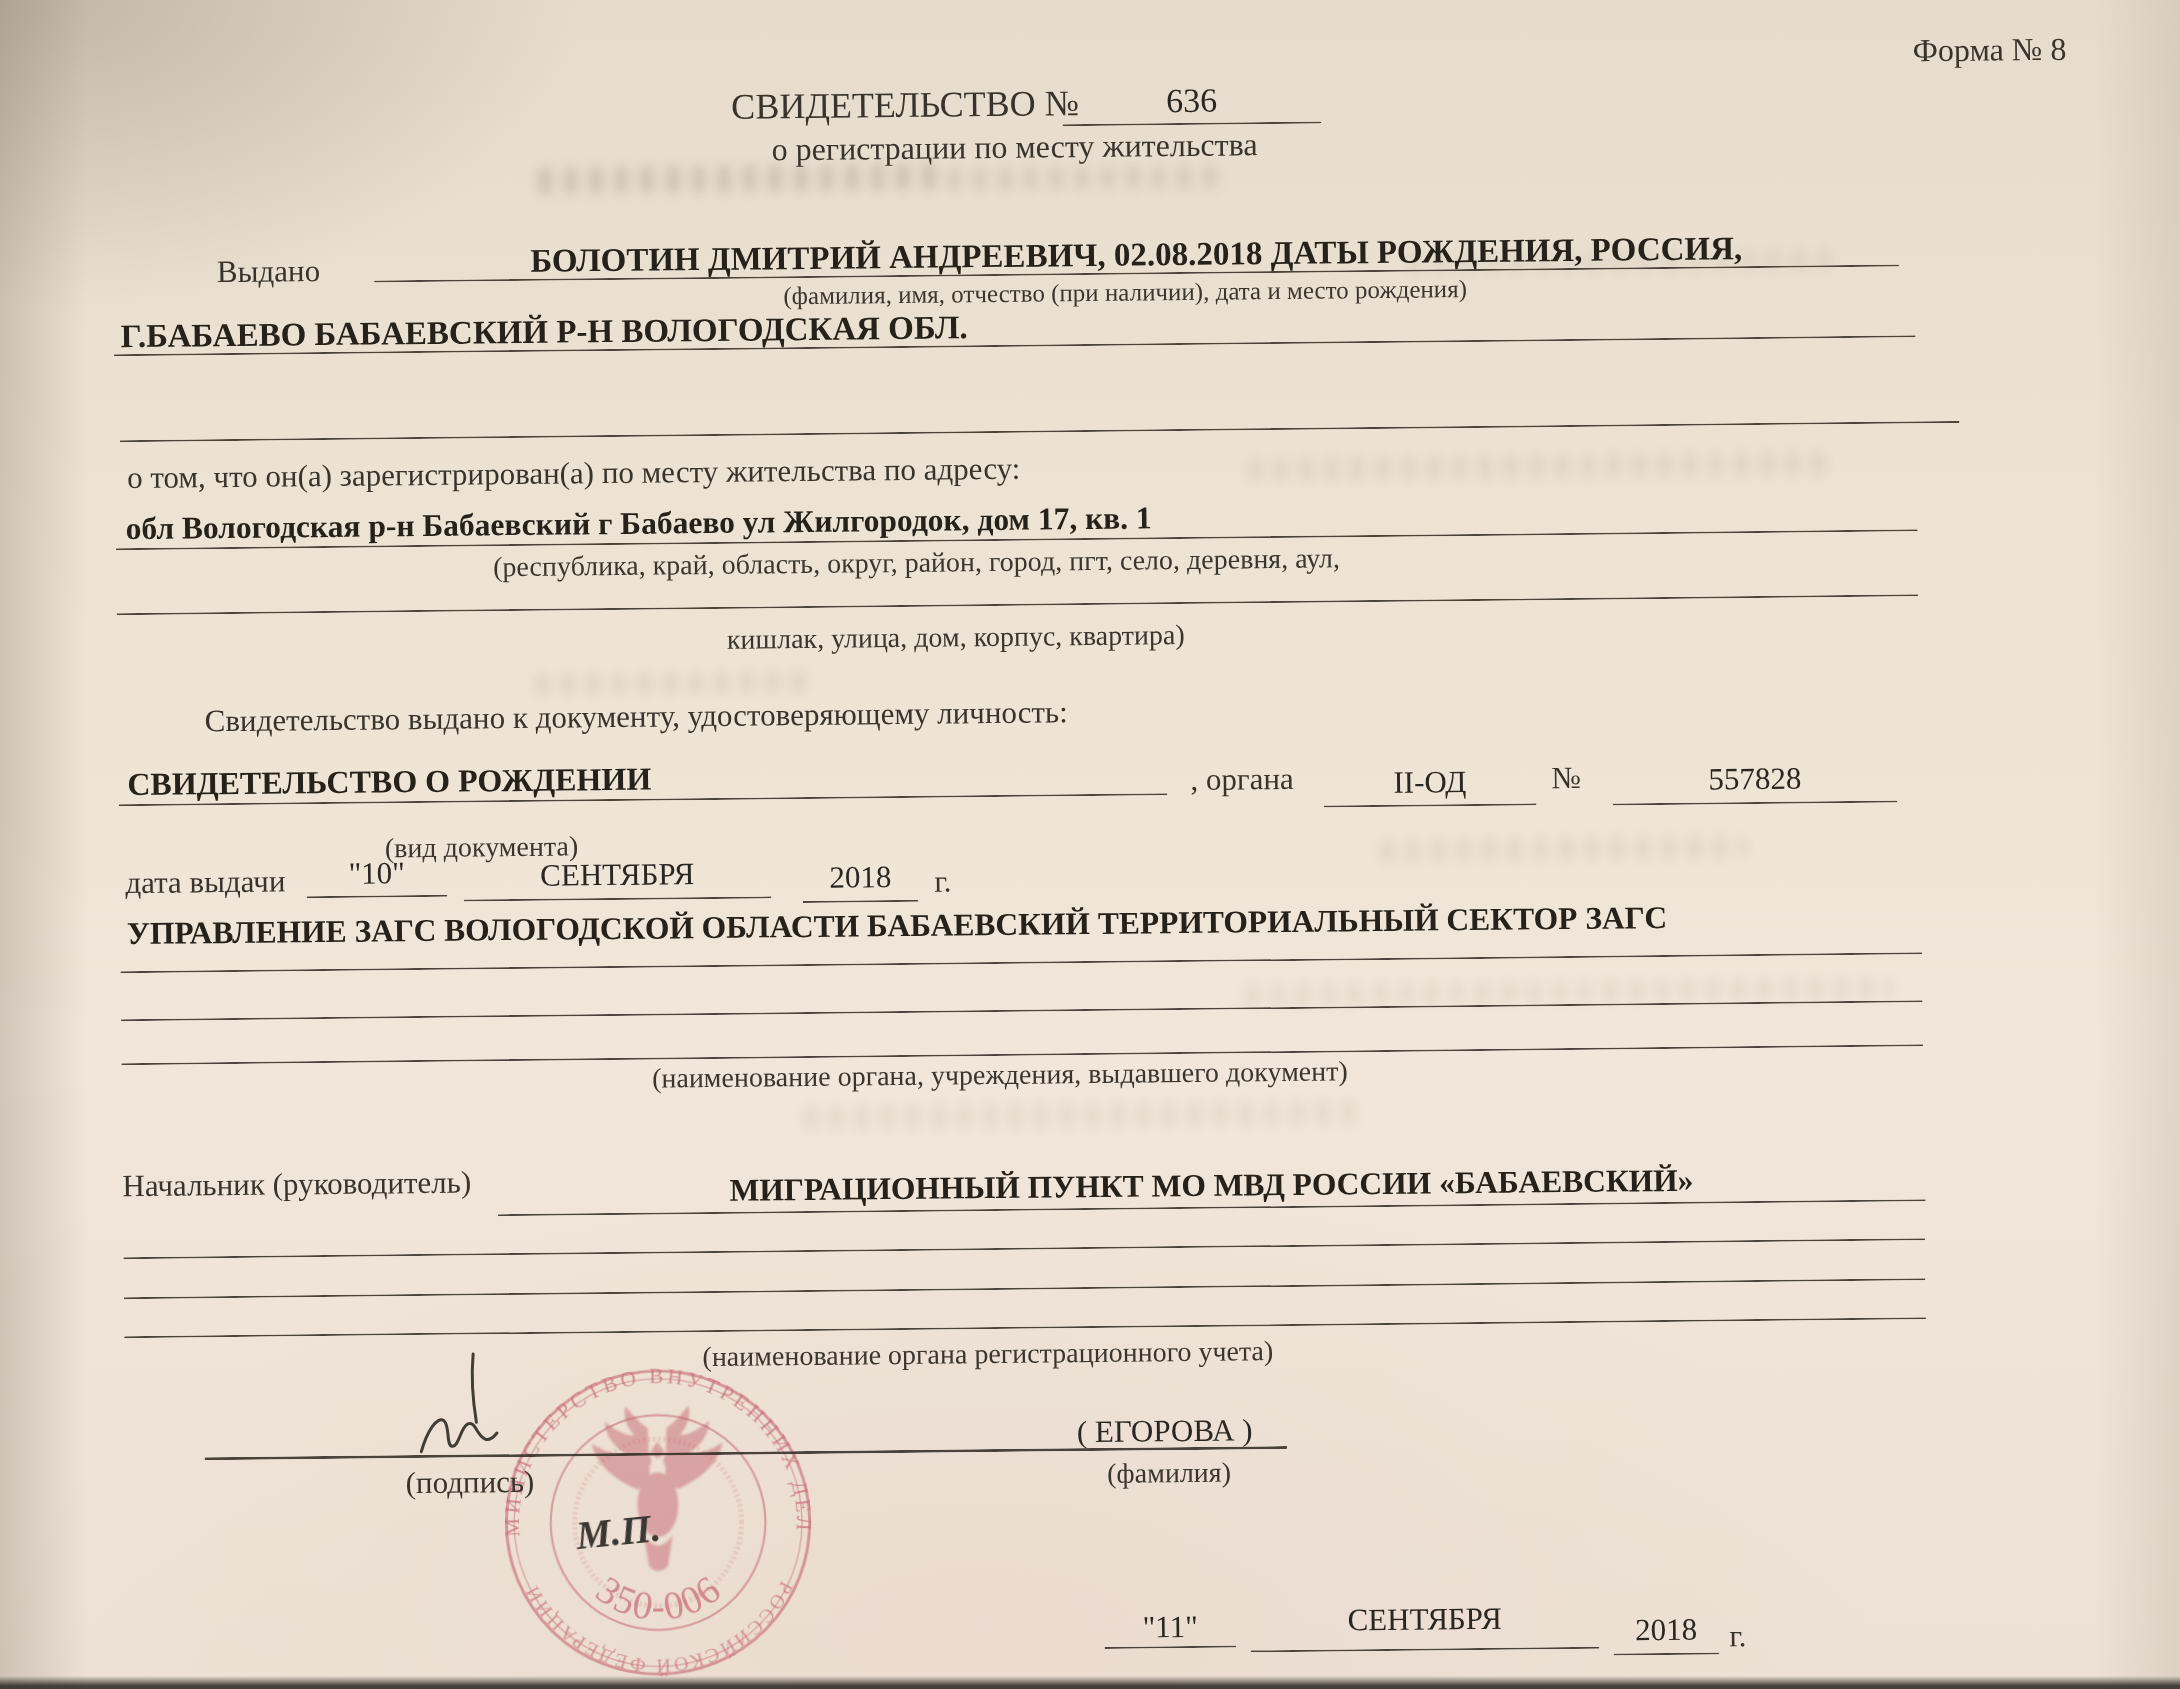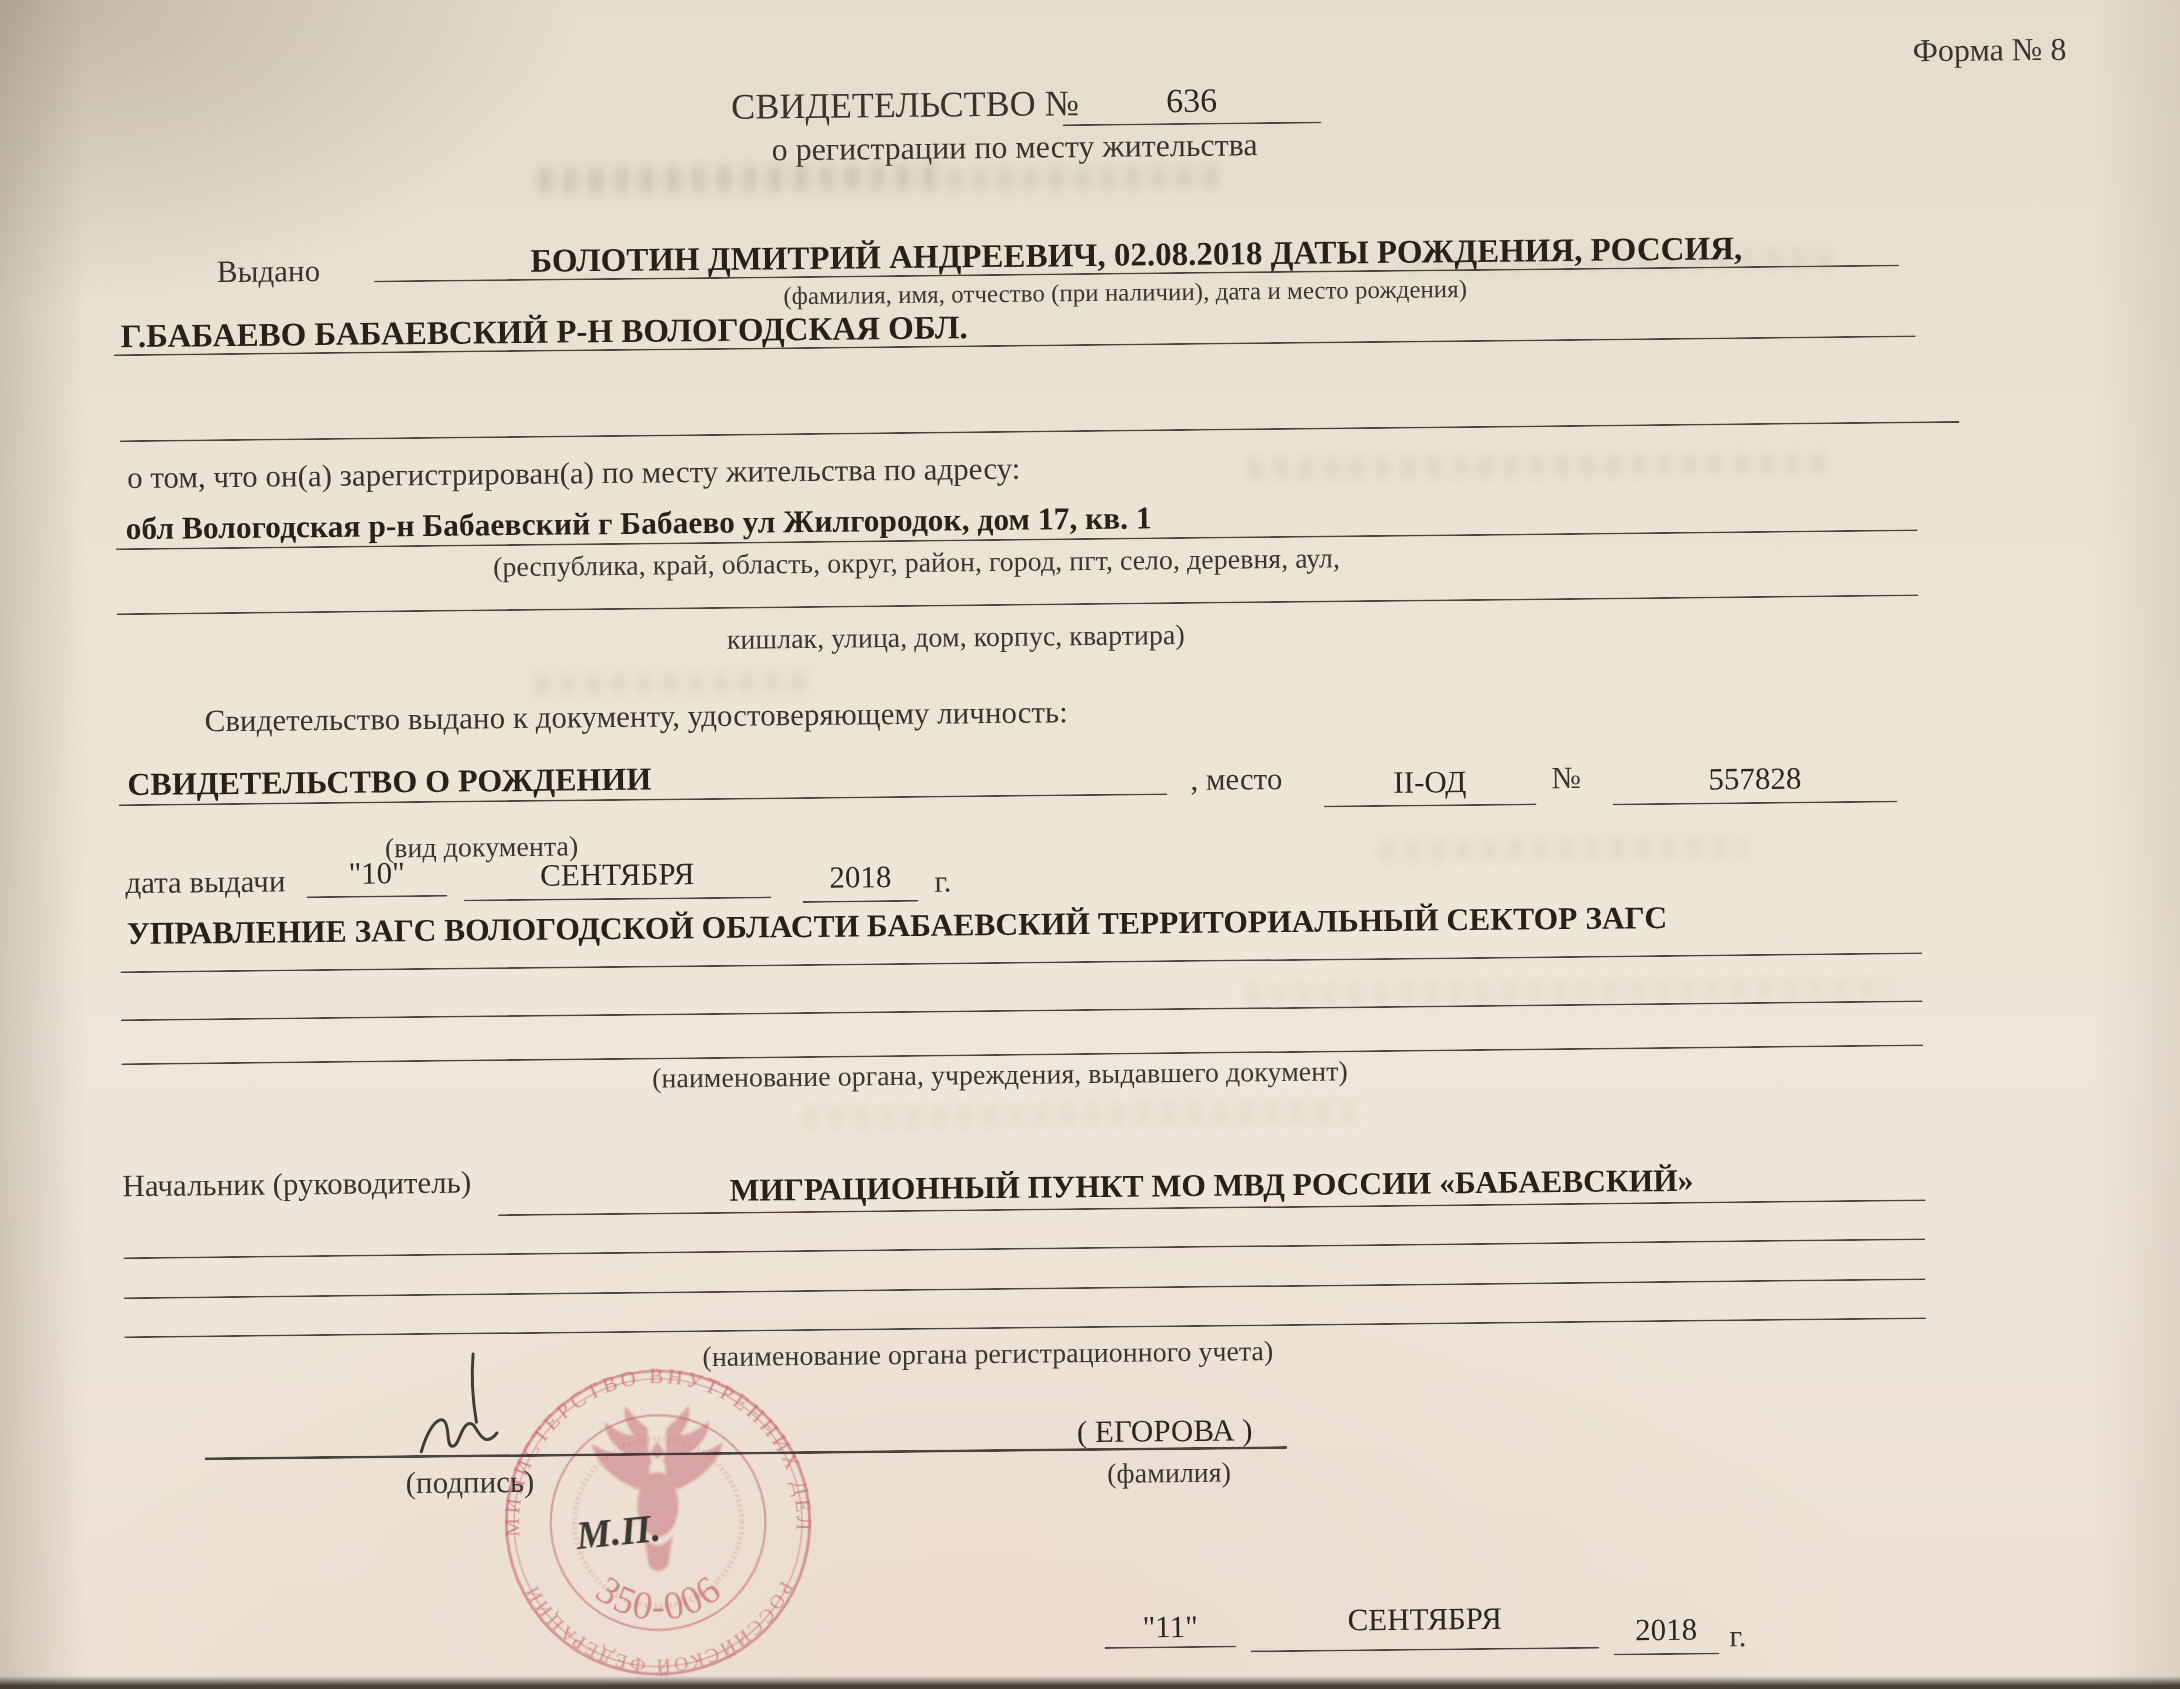--- a/index.html
+++ b/index.html
@@ -71,21 +71,21 @@
   <div class="t lbl" style="left:131px;top:450px;">о том, что он(а) зарегистрирован(а) по месту жительства по адресу:</div>
   <div class="t val" style="left:129px;top:501px;font-size:31.5px;">обл Вологодская р-н Бабаевский г Бабаево ул Жилгородок, дом 17, кв. 1</div>
   <div class="rule" style="left:119px;top:538px;width:1802px;"></div>
   <div class="ctr cap" style="left:496px;top:545px;width:750px;">(республика, край, область, округ, район, город, пгт, село, деревня, аул,</div>
   <div class="rule" style="left:119px;top:603px;width:1802px;"></div>
   <div class="ctr cap" style="left:694px;top:620px;width:528px;">кишлак, улица, дом, корпус, квартира)</div>
 
   <div class="t lbl" style="left:206px;top:694px;">Свидетельство выдано к документу, удостоверяющему личность:</div>
   <div class="t val" style="left:128px;top:756px;font-size:32px;">СВИДЕТЕЛЬСТВО О РОЖДЕНИИ</div>
   <div class="rule" style="left:119px;top:794px;width:1049px;"></div>
-  <div class="t lbl" style="left:1191px;top:763px;">, место</div>
+  <div class="t lbl" style="left:1191px;top:763px;">, органа</div>
   <div class="ctr valn" style="left:1324px;top:768px;width:213px;font-size:31px;">II-ОД</div>
   <div class="rule" style="left:1324px;top:808px;width:213px;"></div>
   <div class="t lbl" style="left:1552px;top:765px;">№</div>
   <div class="ctr valn" style="left:1613px;top:768px;width:285px;font-size:31px;">557828</div>
   <div class="rule" style="left:1613px;top:809px;width:285px;"></div>
   <div class="ctr cap" style="left:341px;top:825px;width:281px;">(вид документа)</div>
 
   <div class="t lbl" style="left:125px;top:855px;">дата выдачи</div>
   <div class="ctr valn" style="left:306px;top:848px;width:141px;font-size:31px;">"10"</div>
   <div class="rule" style="left:306px;top:888px;width:141px;"></div>

